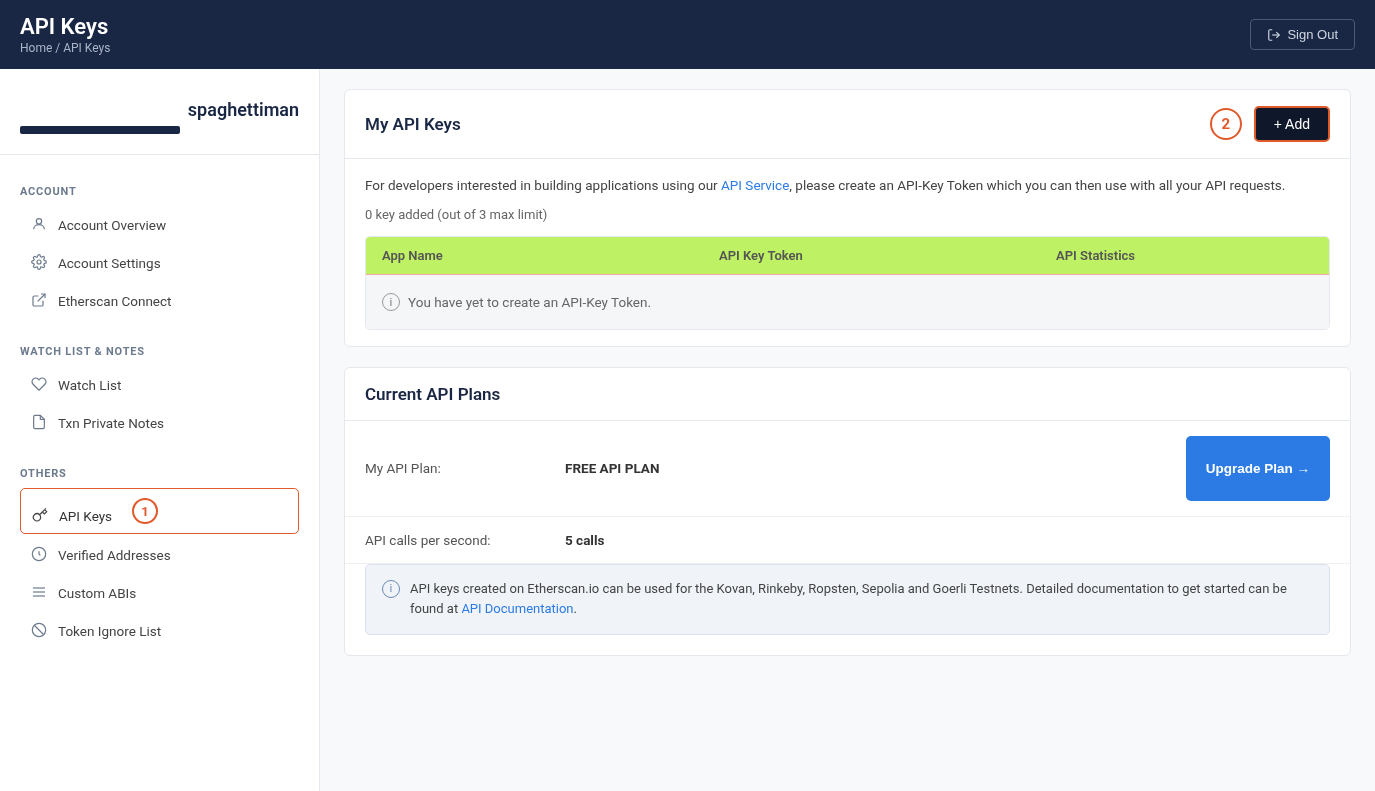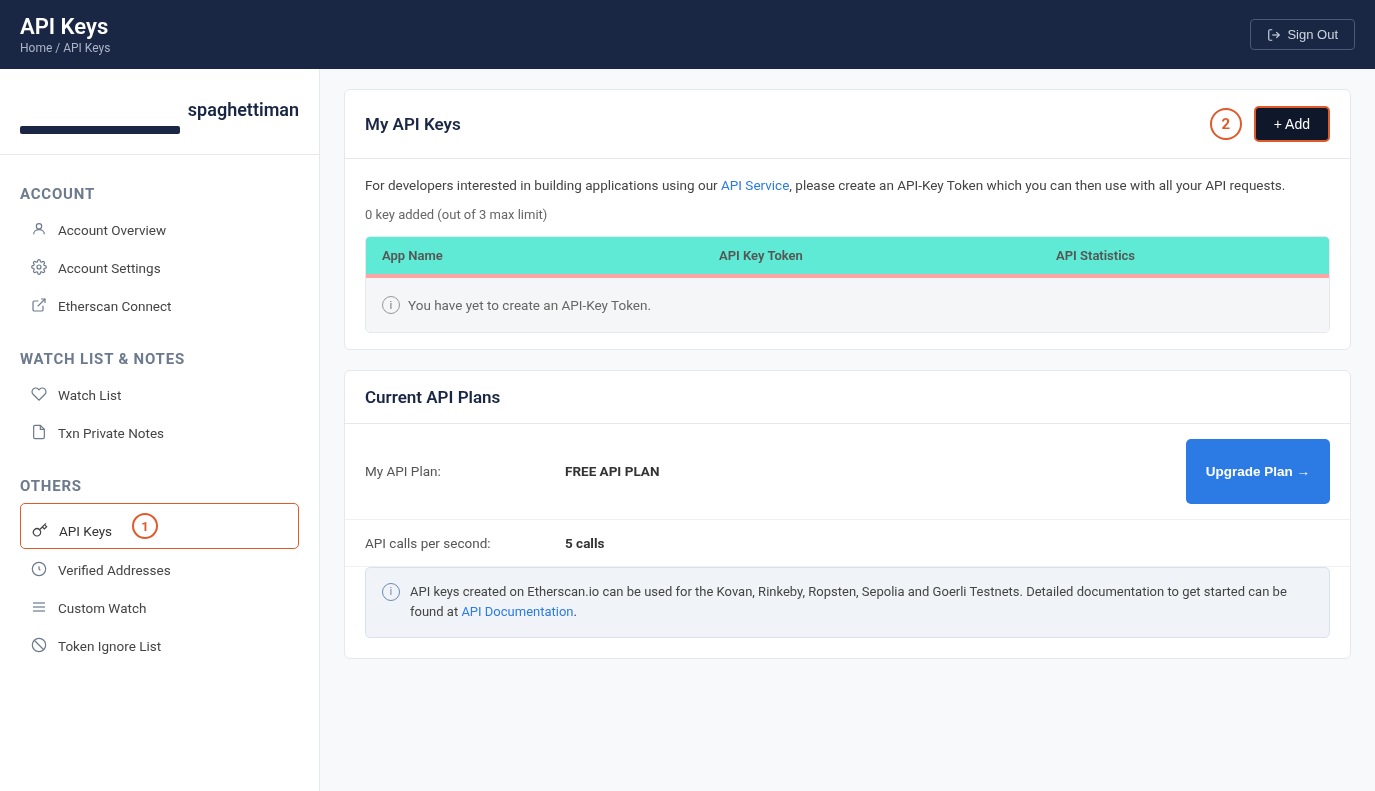--- a/index.html
+++ b/index.html
@@ -72,21 +72,21 @@
       height: 8px;
       width: 160px;
       background: #1a2744;
       border-radius: 2px;
     }
 
     .sidebar-section {
       padding: 10px 20px 5px;
     }
     .sidebar-section-title {
-      font-size: 15px;
+      font-size: 11px;
       font-weight: 700;
       color: #6c7a8d;
       letter-spacing: 0.8px;
       text-transform: uppercase;
       margin-bottom: 8px;
       margin-top: 10px;
     }
 
     .sidebar-item {
       display: flex;
@@ -212,22 +212,22 @@
     .table-container {
       border: 1px solid #e5e8ec;
       border-radius: 5px;
       overflow: hidden;
     }
     .api-table {
       width: 100%;
       border-collapse: collapse;
     }
     .api-table thead tr {
-      background: #5eead4;
-      border-bottom: 4px solid #fca5a5;
+      background: #bef264;
+      border-bottom: 1px solid #fca5a5;
     }
     .api-table th {
       padding: 11px 16px;
       text-align: left;
       font-size: 13px;
       font-weight: 600;
       color: #555;
     }
     .api-table .col-app { width: 35%; }
     .api-table .col-token { width: 35%; }
@@ -444,21 +444,21 @@
       </div>
 
       <div class="sidebar-item">
         <span class="icon">
           <svg width="16" height="16" viewBox="0 0 24 24" fill="none" stroke="currentColor" stroke-width="1.8">
             <line x1="3" y1="6" x2="21" y2="6"></line>
               <line x1="3" y1="12" x2="21" y2="12"></line>
               <line x1="3" y1="18" x2="21" y2="18"></line>
           </svg>
         </span>
-        <span>Custom Watch</span>
+        <span>Custom ABIs</span>
       </div>
 
       <div class="sidebar-item">
         <span class="icon">
           <svg width="16" height="16" viewBox="0 0 24 24" fill="none" stroke="currentColor" stroke-width="1.8">
             <circle cx="12" cy="12" r="10"></circle>
               <line x1="4.93" y1="4.93" x2="19.07" y2="19.07"></line>
           </svg>
         </span>
         <span>Token Ignore List</span>

